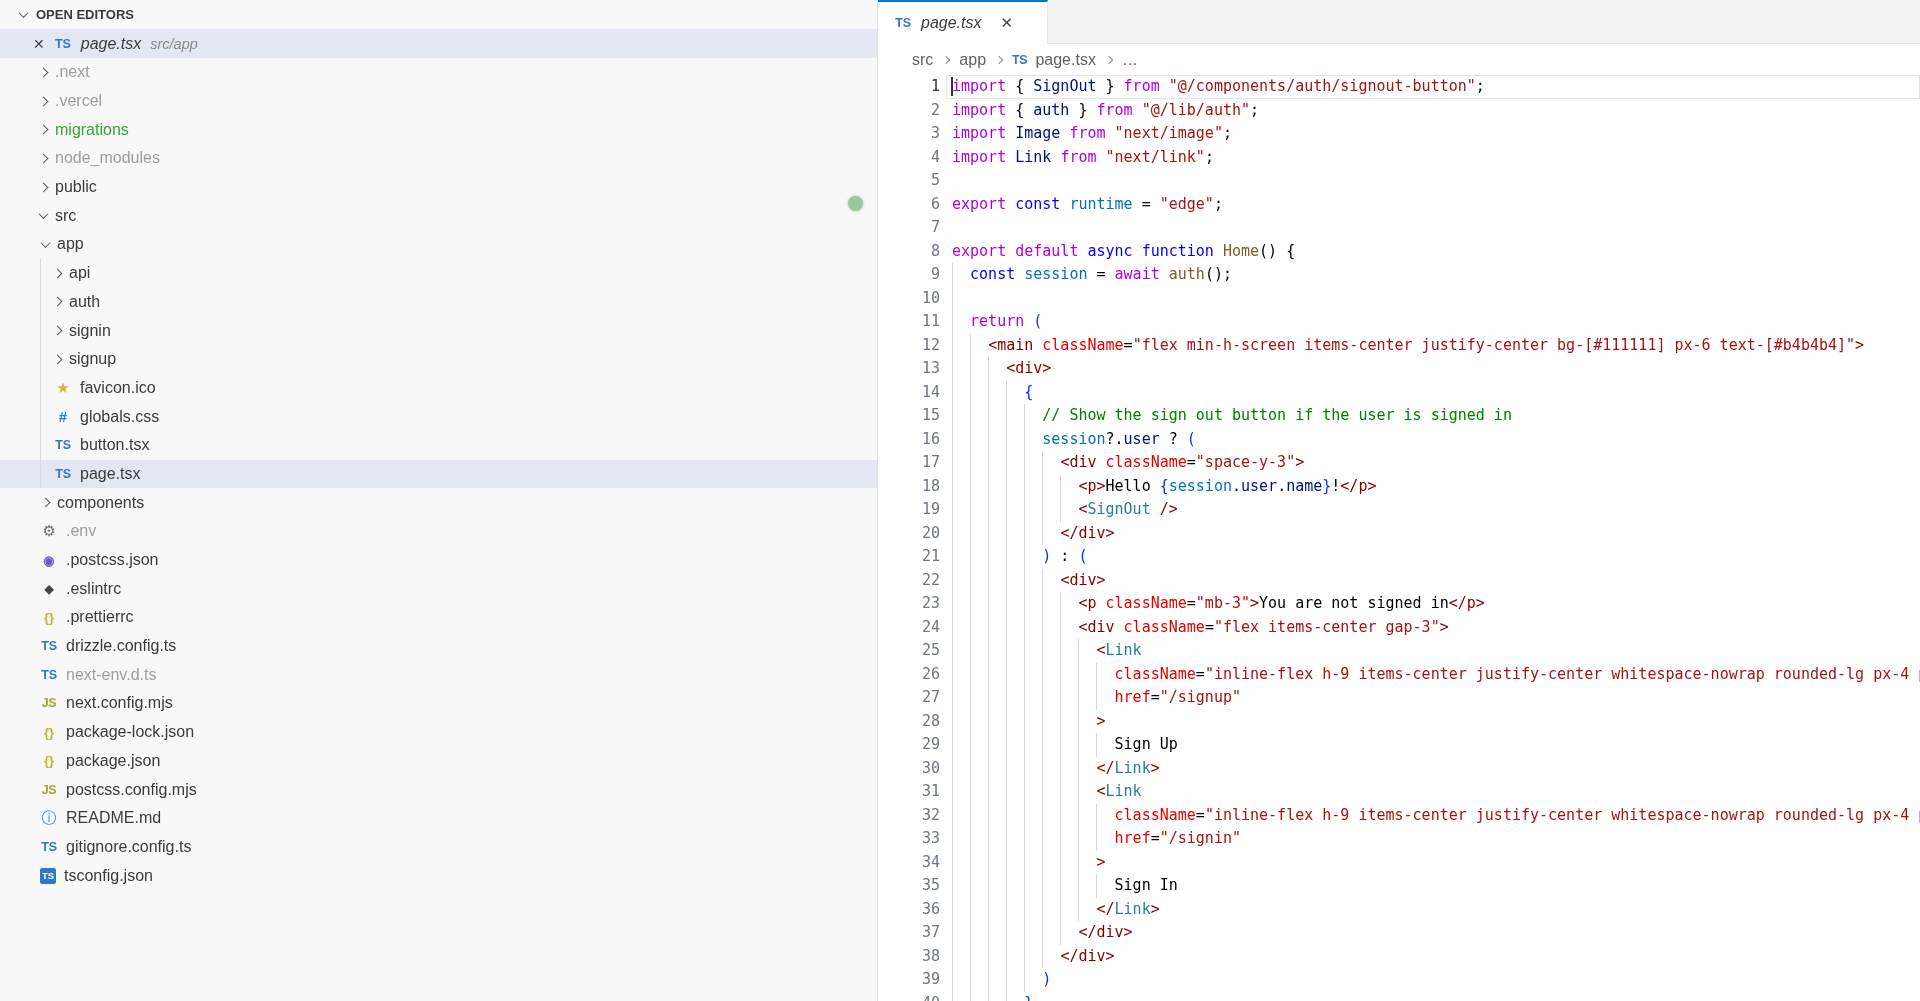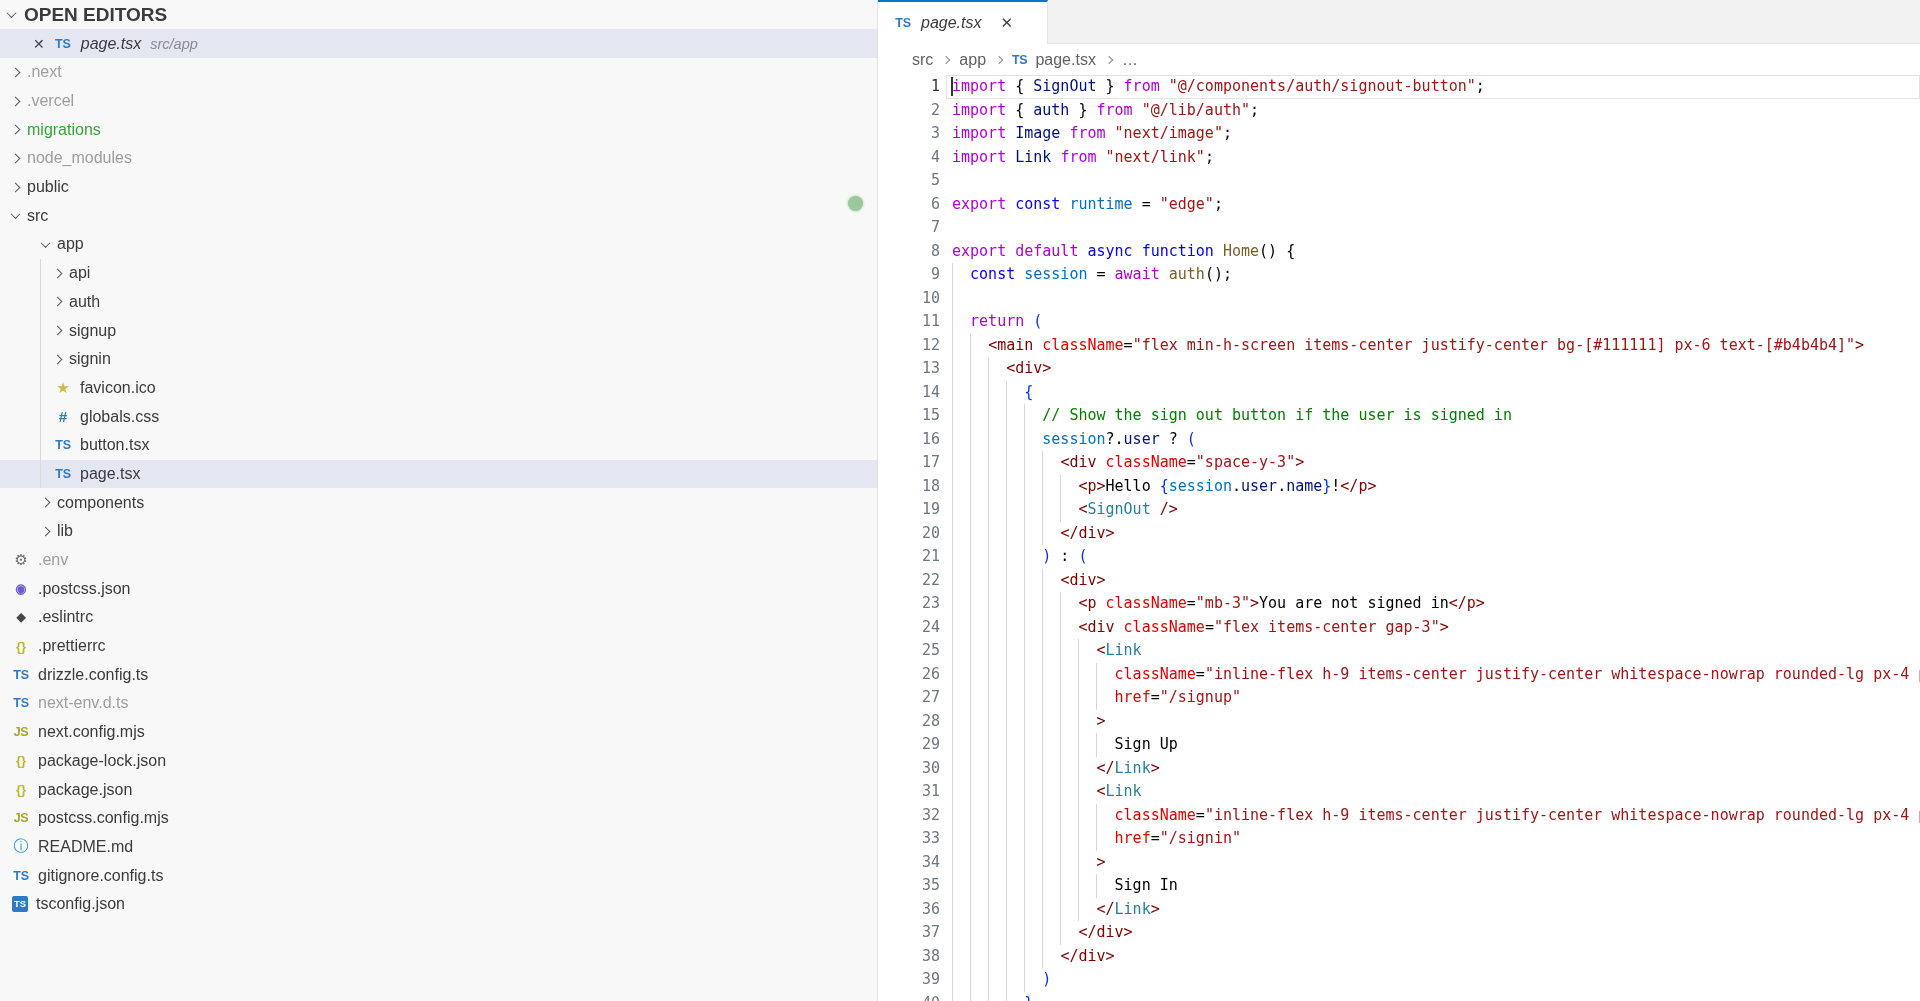--- a/index.html
+++ b/index.html
@@ -8,36 +8,36 @@
   #root { position:relative; width:1920px; height:1001px; }
 
   
   #sidebar { position:absolute; left:0; top:0; width:878px; height:1001px;
     background:#f8f8f8; border-right:1px solid #e2e2e2; }
   .sb-titlebar { height:46px; display:flex; align-items:center; padding-left:37px;
     color:#6f6f6f; font-size:14px; letter-spacing:.4px; position:relative; }
   .sb-more { position:absolute; right:18px; top:8px; font-size:22px; color:#3b3b3b;
     cursor:pointer; line-height:28px; }
   .sec-header { height:29px; display:flex; align-items:center; gap:9px;
-    padding-left:8px; font-size:19px; font-weight:700; color:#3b3b3b; }
+    padding-left:20px; font-size:13px; font-weight:700; color:#3b3b3b; }
   .chev { width:7px; height:7px; border-right:1.6px solid #5a5a5a;
     border-bottom:1.6px solid #5a5a5a; display:inline-block; flex:0 0 auto; }
   .chev.down  { transform:rotate(45deg) translate(-1px,-1px); }
   .chev.right { transform:rotate(-45deg); }
   .oe-row { height:29px; display:flex; align-items:center; gap:9px;
     padding-left:33px; background:#e4e6f1; font-size:16px; color:#3b3b3b; }
   .oe-row .close { font-size:14px; color:#454545; cursor:pointer; }
   .oe-name { font-style:italic; }
   .oe-path { font-style:italic; color:#8a8a8a; font-size:14.5px; }
   #workspace-header { border-top:1px solid #e6e6e6; height:30px; }
   .tree { position:relative; }
   .trow { height:28.7px; display:flex; align-items:center; gap:8px;
     font-size:16px; color:#3b3b3b; cursor:pointer; }
   .trow.sel { background:#e4e6f1; }
-  .trow.d0 { padding-left:12px; }
+  .trow.d0 { padding-left:40px; }
   .trow.d1 { padding-left:42px; }
   .trow.d2 { padding-left:54px; }
   .trow .label.muted { color:#9d9d9d; }
   .trow .label.green { color:#37a437; }
   .ic { width:18px; text-align:center; flex:0 0 auto; font-weight:700; }
   .ic-ts  { color:#3178c6; font-size:12.5px; letter-spacing:-.3px; }
   .ic-tss { background:#3178c6; color:#fff; font-size:9.5px; width:16px; height:16px;
     line-height:16px; border-radius:2px; }
   .ic-js  { color:#a6a62b; font-size:12.5px; letter-spacing:-.3px; }
   .ic-braces { color:#b9b928; font-size:13px; font-weight:700; }
@@ -136,49 +136,45 @@
         <div class="trow d2">
           <span class="chev right"></span>
           <span class="label default">api</span>
         </div>
         <div class="trow d2">
           <span class="chev right"></span>
           <span class="label default">auth</span>
         </div>
         <div class="trow d2">
           <span class="chev right"></span>
+          <span class="label default">signin</span>
+        </div>
+        <div class="trow d2">
+          <span class="chev right"></span>
           <span class="label default">signup</span>
-        </div>
-        <div class="trow d2">
-          <span class="chev right"></span>
-          <span class="label default">signin</span>
         </div>
         <div class="trow d2">
           <span class="ic ic-star">★</span>
           <span class="label default">favicon.ico</span>
         </div>
         <div class="trow d2">
           <span class="ic ic-hash">#</span>
           <span class="label default">globals.css</span>
         </div>
         <div class="trow d2">
           <span class="ic ic-ts">TS</span>
           <span class="label default">button.tsx</span>
         </div>
         <div class="trow d2 sel">
           <span class="ic ic-ts">TS</span>
           <span class="label default">page.tsx</span>
         </div>
         <div class="trow d1">
           <span class="chev right"></span>
           <span class="label default">components</span>
-        </div>
-        <div class="trow d1">
-          <span class="chev right"></span>
-          <span class="label default">lib</span>
         </div>
         <div class="trow d0">
           <span class="ic ic-gear">⚙</span>
           <span class="label muted">.env</span>
         </div>
         <div class="trow d0">
           <span class="ic ic-eslint">◉</span>
           <span class="label default">.postcss.json</span>
         </div>
         <div class="trow d0">

